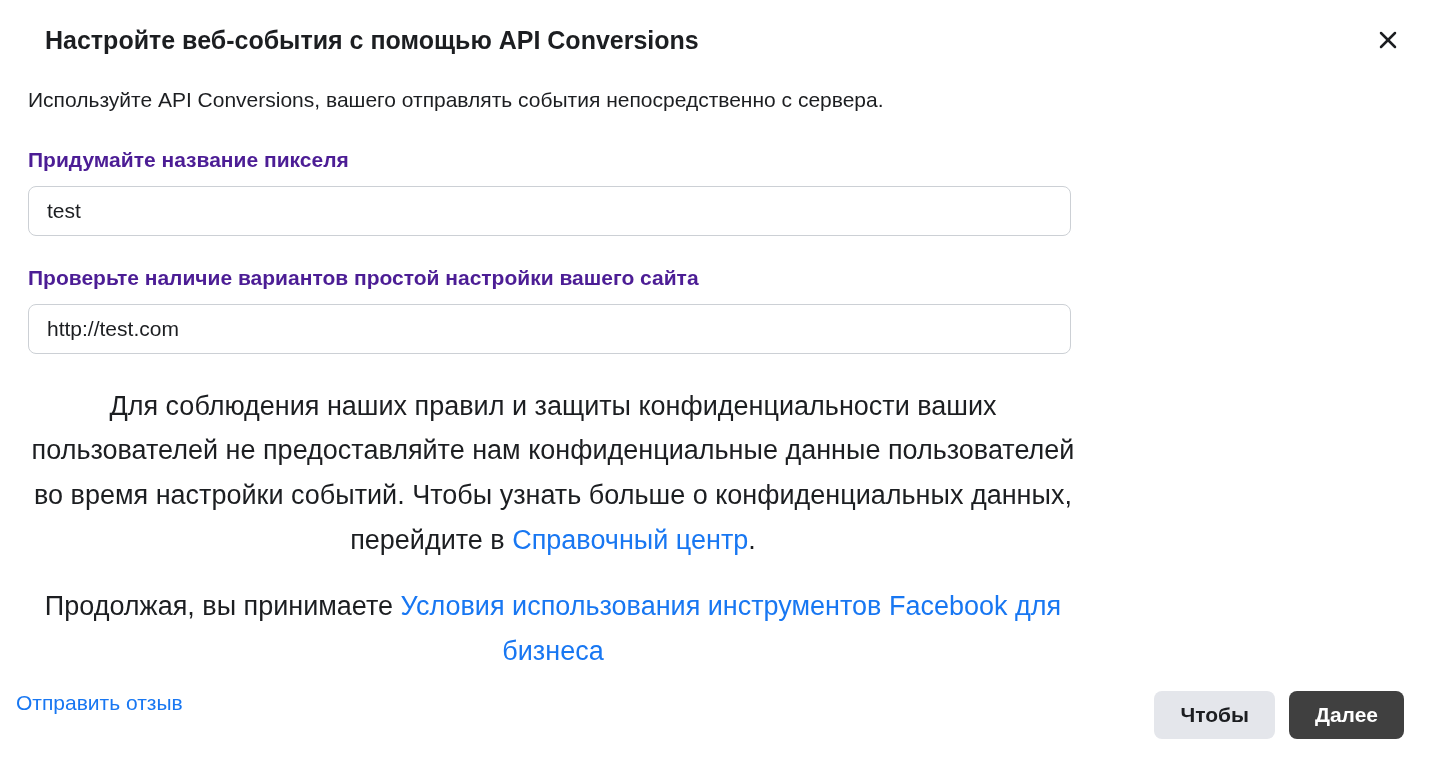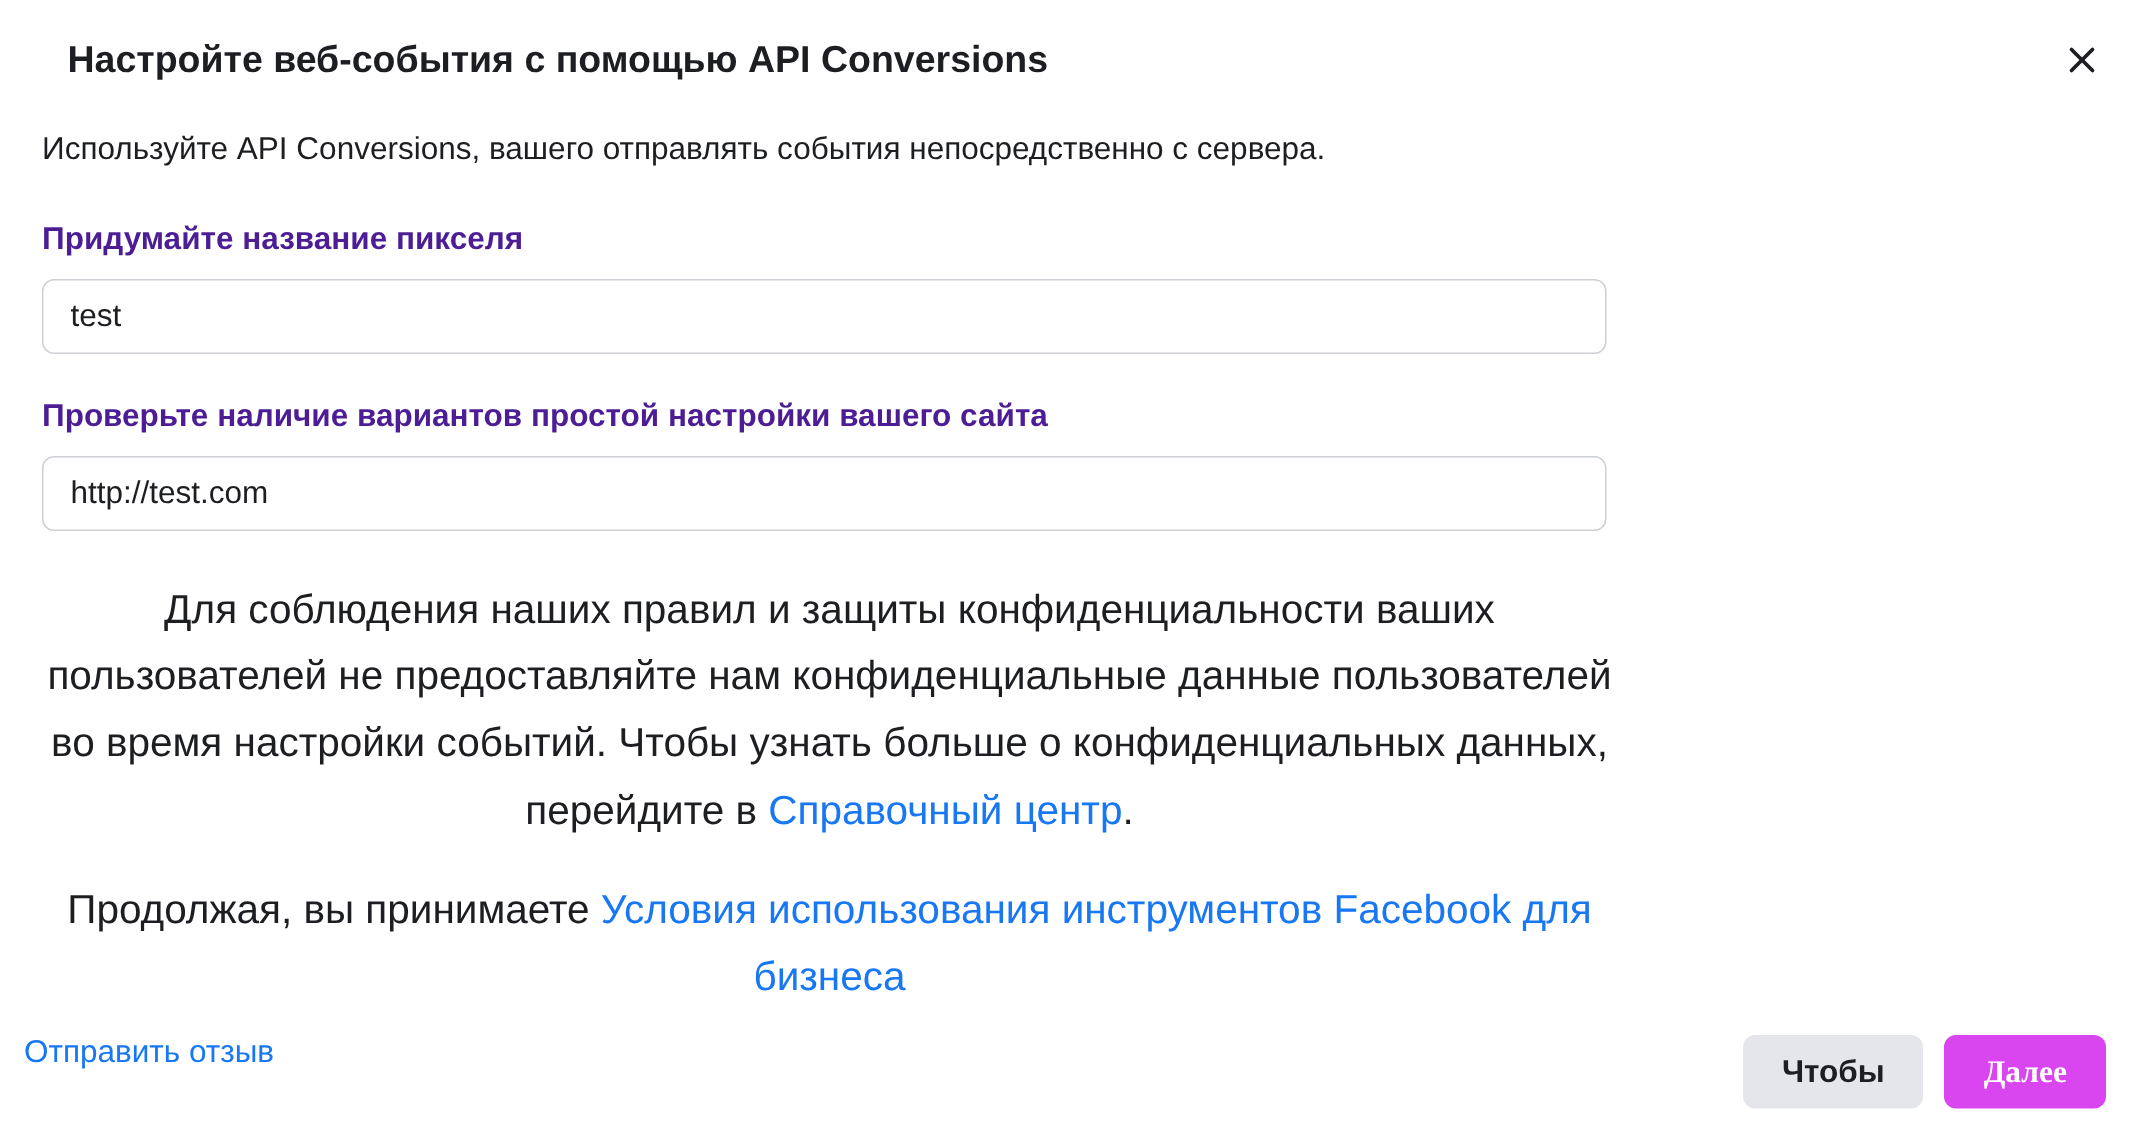--- a/index.html
+++ b/index.html
@@ -131,23 +131,22 @@
       cursor: pointer;
       font-family: inherit;
     }
     
     .btn-secondary {
       background: #e4e6eb;
       color: #1c1e21;
     }
     
     .btn-primary {
-      background: #d946ef;
+      background: #404040;
       color: #ffffff;
-      font-family: Liberation Serif, serif;
     }
   </style>
 </head>
 <body>
 
 <div class="dialog">
 
   <div class="header">
     <h1 class="title">Настройте веб-события с помощью API Conversions</h1>
     <button class="close-btn">

